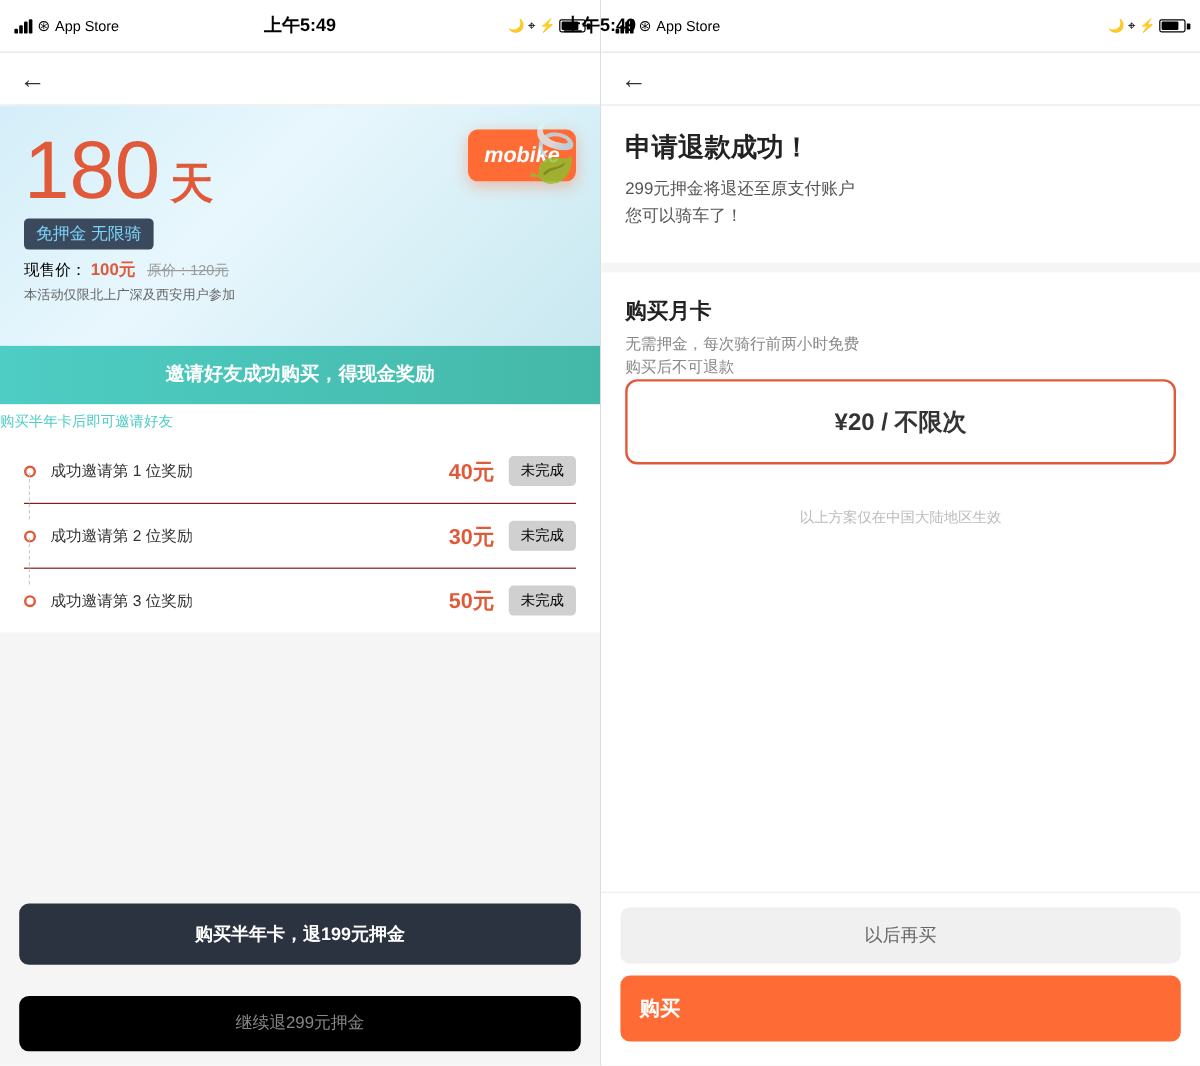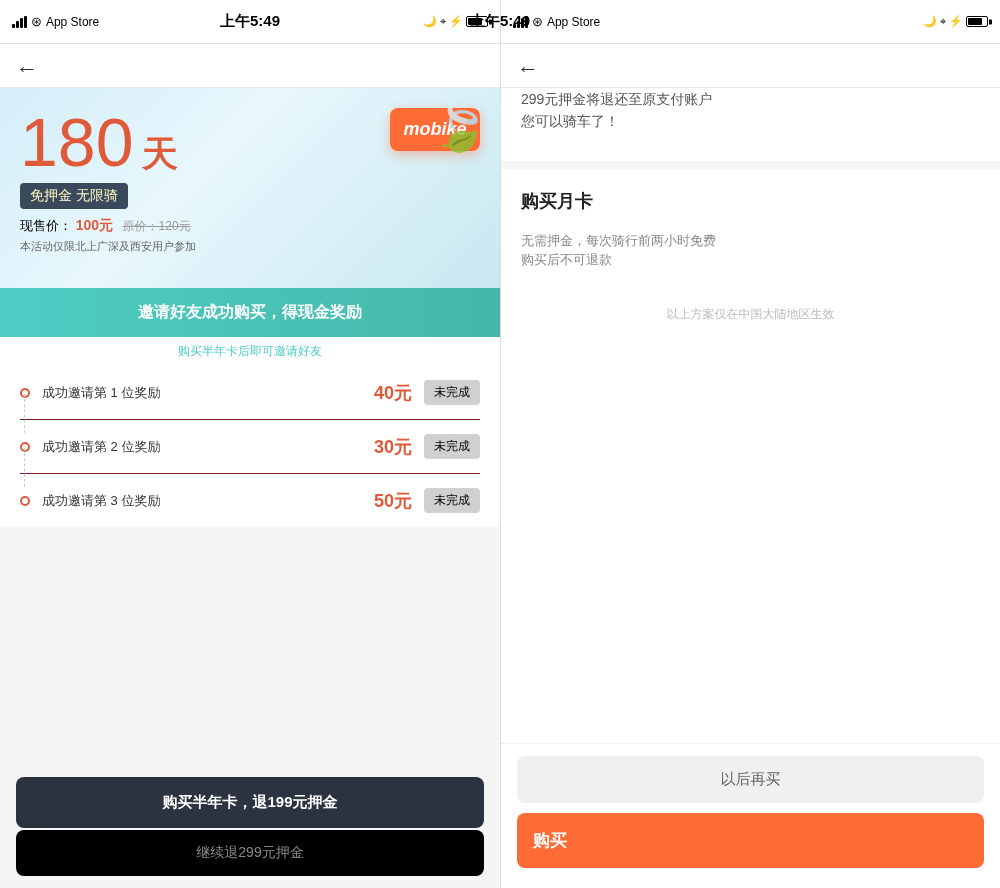--- a/index.html
+++ b/index.html
@@ -135,21 +135,21 @@
       display: inline-block;
     }
     .hero-tian {
       font-size: 36px;
       font-weight: 700;
       color: #e05a3a;
       margin-left: 4px;
     }
     .hero-badge {
       background: #3a4a5c;
-      color: #fef9c3;
+      color: #7dd3fc;
       padding: 4px 10px;
       border-radius: 4px;
       font-size: 14px;
       font-weight: 500;
       display: inline-block;
       margin-top: 4px;
     }
     .hero-price-row {
       margin-top: 8px;
       font-size: 13px;
@@ -195,21 +195,20 @@
       box-shadow: 0 4px 12px rgba(255,107,53,0.4);
     }
     .invite-title {
       color: #fff;
       font-size: 16px;
       font-weight: 700;
     }
     .invite-sub-colored {
       color: #4ecdc4;
       font-size: 12px;
-      text-align: center;
       padding: 6px 0;
       background: #fff;
     }
 
     
     .reward-list {
       background: #fff;
       padding: 0 20px;
     }
     .reward-item {
@@ -259,21 +258,21 @@
       width: 1px;
       border-left: 1px dashed #ccc;
     }
 
     
     .bottom-buttons {
       padding: 12px 16px;
       background: #f5f5f5;
       display: flex;
       flex-direction: column;
-      gap: 2px;
+      gap: 26px;
       flex-shrink: 0;
     }
     .btn-primary-dark {
       background: #2c3340;
       color: #fff;
       border: none;
       border-radius: 8px;
       padding: 16px;
       font-size: 15px;
       font-weight: 600;
@@ -335,27 +334,26 @@
       margin: 0 -20px;
     }
 
     .purchase-section {
       padding-top: 20px;
     }
     .purchase-title {
       font-size: 18px;
       font-weight: 700;
       color: #222;
-      margin-bottom: 18px;
+      margin-bottom: 6px;
     }
     .purchase-desc {
       font-size: 13px;
       color: #888;
       line-height: 1.5;
-      margin-bottom: 20px;
     }
 
     .price-card {
       border: 2px solid #e05a3a;
       border-radius: 10px;
       padding: 20px;
       text-align: center;
       margin-bottom: 20px;
     }
     .price-text {
@@ -524,32 +522,36 @@
       </div>
     </div>
   </div>
 
   <div class="nav-bar">
     <span class="back-arrow">←</span>
   </div>
 
   <div class="right-content">
 
+    <div class="success-title">申请退款成功！</div>
     <div class="success-desc">
       <span>299元押金将退还至原支付账户<br>您可以骑车了！</span>
     </div>
 
     <div class="section-divider"></div>
 
     <div class="purchase-section">
       <div class="purchase-title">购买月卡</div>
       <div class="purchase-desc">
         <span>无需押金，每次骑行前两小时免费<br>购买后不可退款</span>
       </div>
 
+      <div class="price-card">
+        <span class="price-text">¥20 / 不限次</span>
+      </div>
 
       <div class="region-note">以上方案仅在中国大陆地区生效</div>
     </div>
 
   </div>
 
   <div class="bottom-action-area">
     <button class="btn-later">以后再买</button>
     <button class="btn-buy">购买</button>
   </div>

